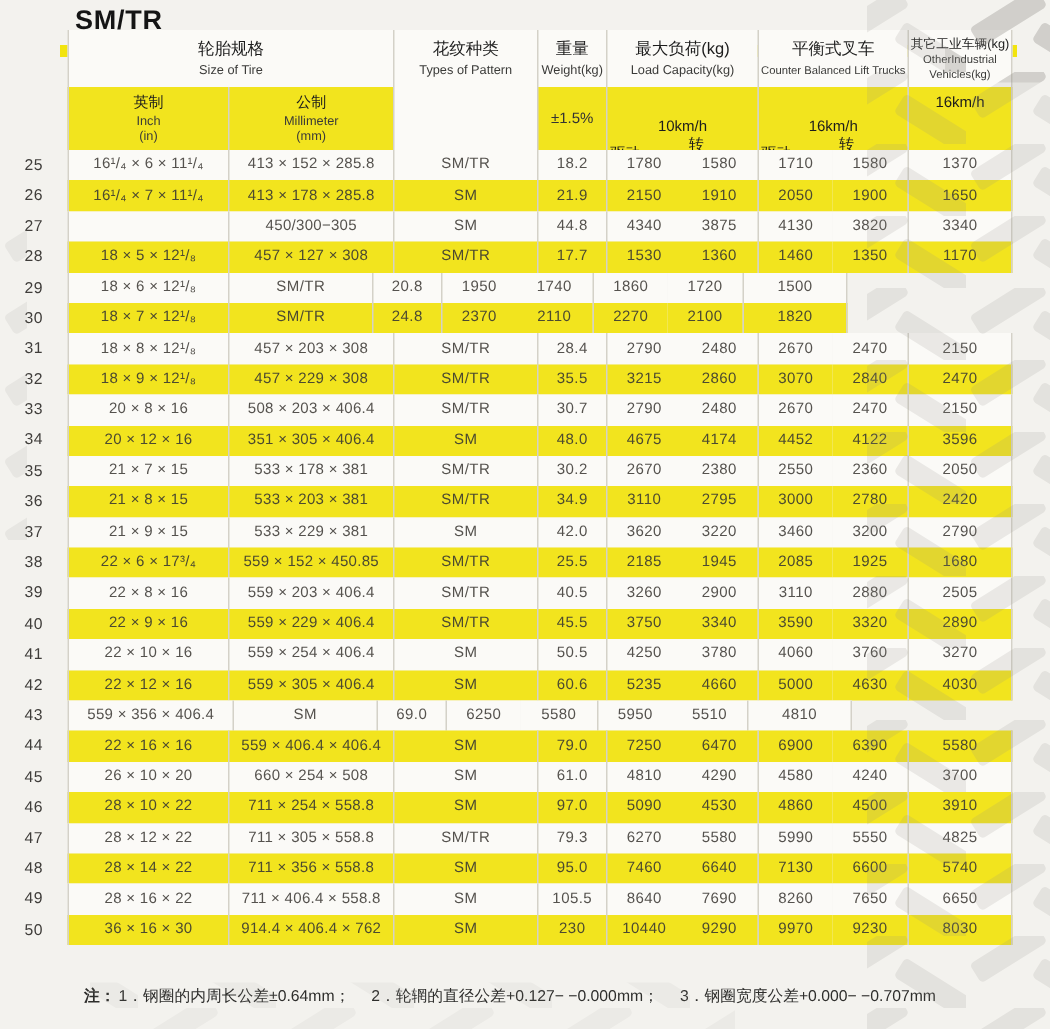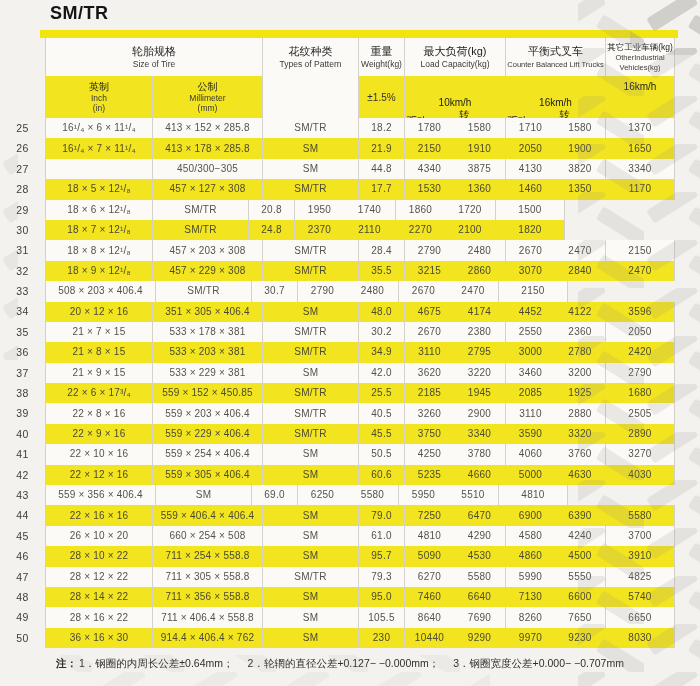--- a/index.html
+++ b/index.html
@@ -10,21 +10,21 @@
     overflow:hidden;
   }
   .title{
     position:absolute; left:50px; top:3px;
     font-size:18px; font-weight:bold; color:#141414; letter-spacing:.5px;
   }
   .topbar{
     position:absolute; left:40px; top:30px; width:638px; height:8px;
     background:#f2e40e;
   }
-  .table{ position:absolute; left:0; top:38px; width:678px; z-index:1; }
+  .table{ position:absolute; left:0; top:20px; width:678px; z-index:1; }
 
   .row,.hrow{ display:flex; width:678px; box-sizing:border-box; }
   .cell,.hcell{
     box-sizing:border-box; display:flex; flex-direction:column;
     align-items:center; justify-content:center; text-align:center;
     background:#fbfaf7; overflow:hidden;
   }
   
   .c-num{width:45px; background:transparent !important;}
   .c-inch{width:107px;} .c-mm{width:110px;} .c-pat{width:96px;}
@@ -251,20 +251,21 @@
     <div class="cell c-pat">SM/TR</div>
     <div class="cell c-wt">35.5</div>
     <div class="cell c-ld">3215</div>
     <div class="cell c-ls">2860</div>
     <div class="cell c-cd">3070</div>
     <div class="cell c-cs">2840</div>
     <div class="cell c-oth">2470</div>
   </div>
         <div class="row">
     <div class="cell c-num">33</div>
+    <div class="cell c-inch">20 × 8 × 16</div>
     <div class="cell c-mm">508 × 203 × 406.4</div>
     <div class="cell c-pat">SM/TR</div>
     <div class="cell c-wt">30.7</div>
     <div class="cell c-ld">2790</div>
     <div class="cell c-ls">2480</div>
     <div class="cell c-cd">2670</div>
     <div class="cell c-cs">2470</div>
     <div class="cell c-oth">2150</div>
   </div>
         <div class="row alt">
@@ -408,21 +409,21 @@
     <div class="cell c-ls">4290</div>
     <div class="cell c-cd">4580</div>
     <div class="cell c-cs">4240</div>
     <div class="cell c-oth">3700</div>
   </div>
         <div class="row alt">
     <div class="cell c-num">46</div>
     <div class="cell c-inch">28 × 10 × 22</div>
     <div class="cell c-mm">711 × 254 × 558.8</div>
     <div class="cell c-pat">SM</div>
-    <div class="cell c-wt">95.7</div>
+    <div class="cell c-wt">97.0</div>
     <div class="cell c-ld">5090</div>
     <div class="cell c-ls">4530</div>
     <div class="cell c-cd">4860</div>
     <div class="cell c-cs">4500</div>
     <div class="cell c-oth">3910</div>
   </div>
         <div class="row">
     <div class="cell c-num">47</div>
     <div class="cell c-inch">28 × 12 × 22</div>
     <div class="cell c-mm">711 × 305 × 558.8</div>

